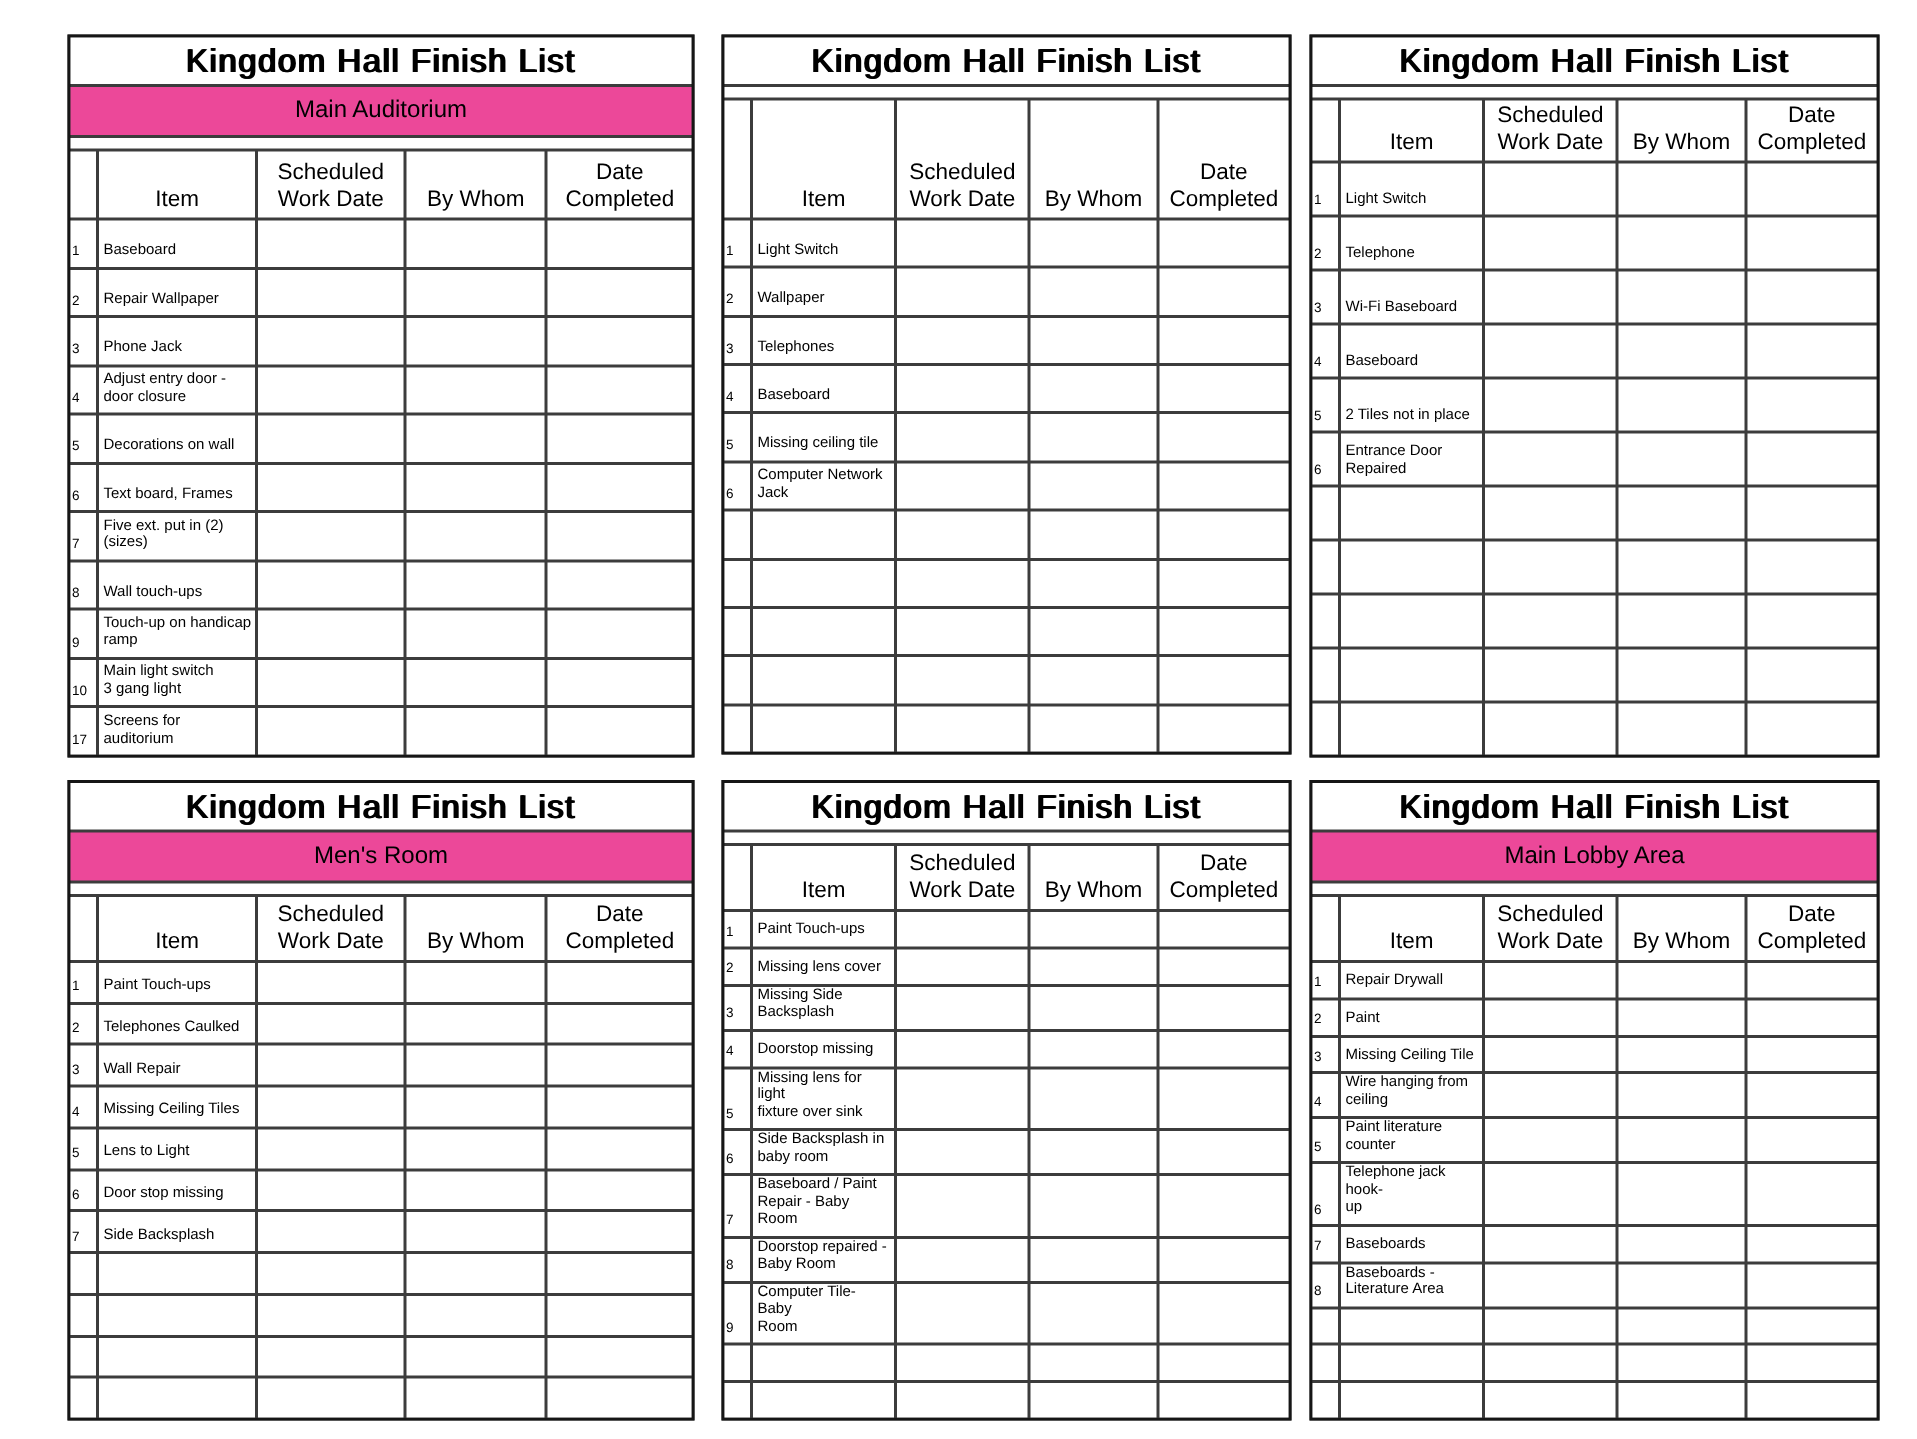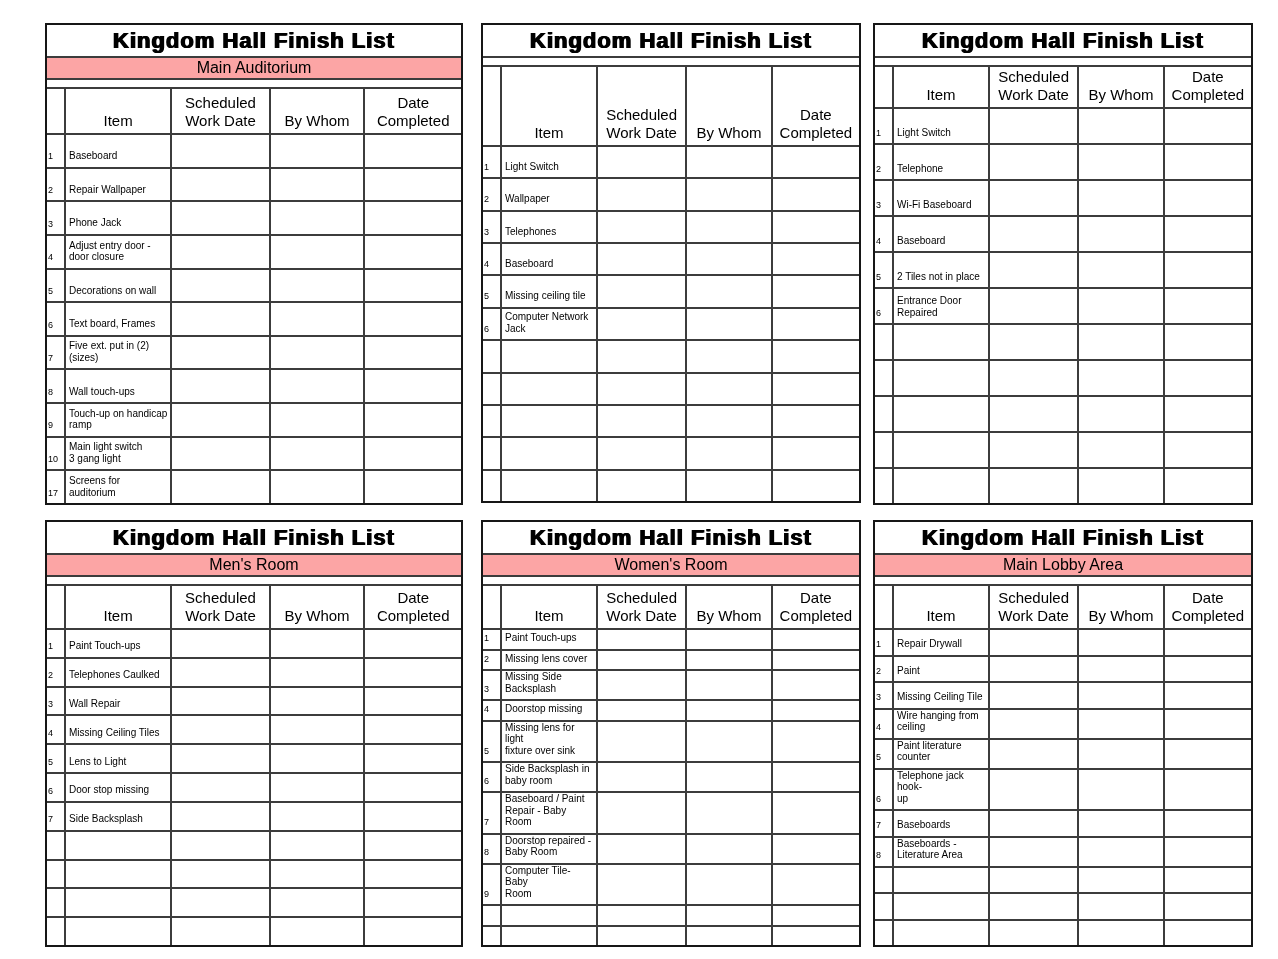--- a/index.html
+++ b/index.html
@@ -7,26 +7,26 @@
   #page{position:relative;width:1278px;height:959px;background:#fff;overflow:hidden;}
 
   .tbl{
     position:absolute; box-sizing:border-box;
     border:2px solid #161616; background:#3c3c3c;
     display:flex; flex-direction:column; gap:2px;
   }
   .t-title{
     flex:none; height:31px; background:#fff;
     display:flex; align-items:center; justify-content:center;
-    font-size:22px; font-weight:700; letter-spacing:1px;
+    font-size:22px; font-weight:400; letter-spacing:1px;
     text-shadow:0.7px 0 currentColor, -0.7px 0 currentColor;
     white-space:nowrap;
   }
   .t-sub{
-    flex:none; height:20px; background:#fca5a5;
+    flex:none; height:32px; background:#ec4899;
     display:flex; align-items:center; justify-content:center;
     font-size:16px;
   }
   .t-gap{flex:none; height:7px; background:#fff;}
 
   .grid{
     display:grid;
     grid-template-columns:17px 1.08fr 1fr 0.96fr 0.99fr;
     column-gap:2px;
   }
@@ -427,21 +427,20 @@
           <div class="c item"></div>
           <div class="c blank"></div>
           <div class="c blank"></div>
           <div class="c blank"></div>
         </div>
       </div>
   </div>
 
   <div class="tbl" id="t4">
     <div class="t-title">Kingdom Hall Finish List</div>
-    <div class="t-sub">Women's Room</div>
     <div class="t-gap"></div>
     <div class="t-head grid hd-d">
       <div class="c"></div>
       <div class="c">Item</div>
       <div class="c">Scheduled Work Date</div>
       <div class="c">By Whom</div>
       <div class="c">Date Completed</div>
     </div>
     <div class="t-body">
         <div class="grid t-row">

